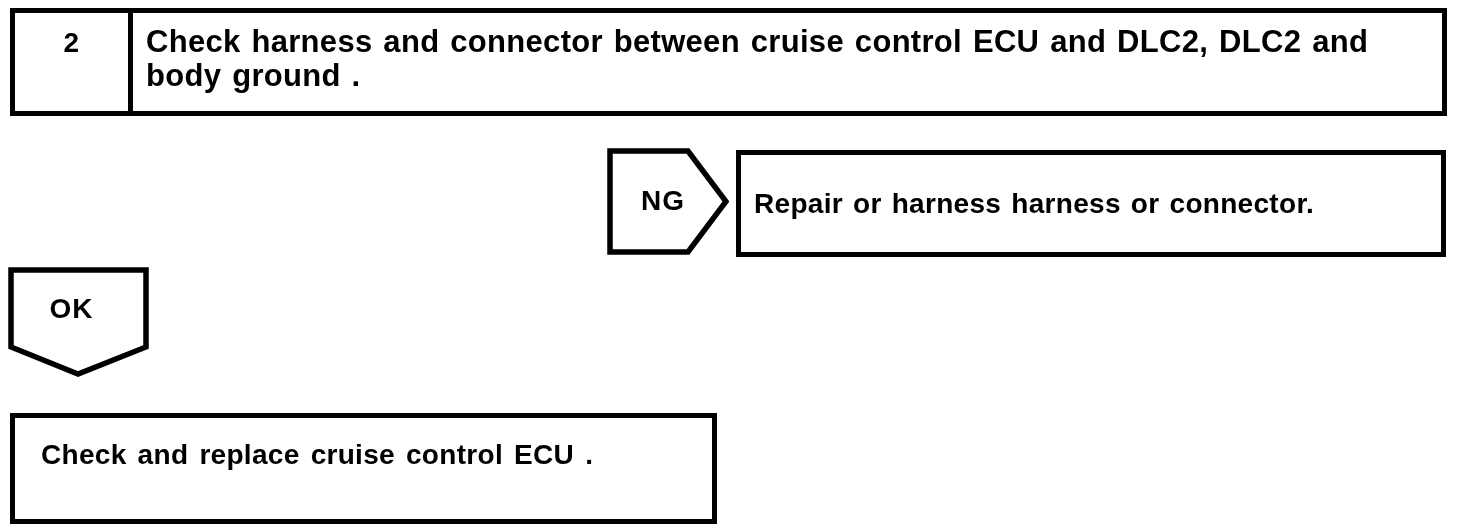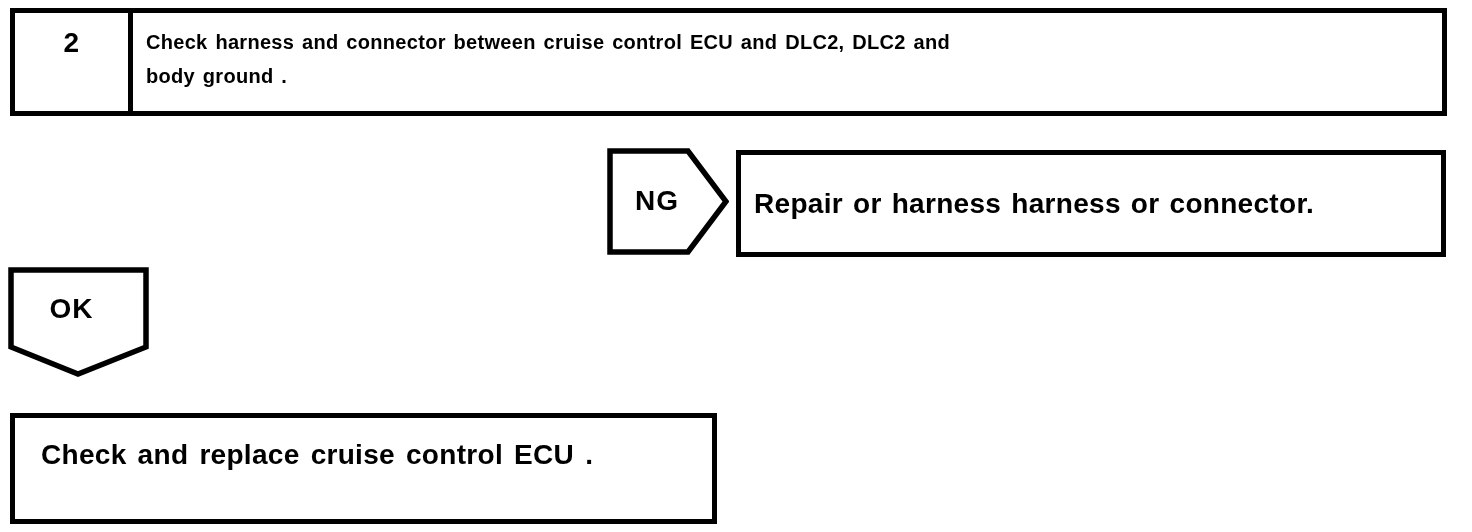--- a/index.html
+++ b/index.html
@@ -40,21 +40,21 @@
     display: flex;
     justify-content: center;
     align-items: flex-start;
     padding-top: 14px;
     font-size: 28px;
     letter-spacing: 0.5px;
   }
   .step-text {
     flex: 1 1 auto;
     padding: 12px 14px 0 13px;
-    font-size: 20px;
+    font-size: 31px;
     line-height: 34px;
     letter-spacing: 0.3px;
     word-spacing: 2px;
     white-space: pre-line;
   }
   
   .pentagon {
     position: absolute;
   }
   .pentagon svg {
@@ -72,21 +72,22 @@
     left: 607px;
     top: 148px;
     width: 122px;
     height: 107px;
   }
   .ng-pentagon .shape-label {
     left: 0;
     width: 100px;
     top: 50%;
     transform: translateY(-52%);
-    text-align: center;
+    text-align: left;
+    padding-left: 34px;
   }
   .ok-pentagon {
     left: 8px;
     top: 267px;
     width: 141px;
     height: 110px;
   }
   .ok-pentagon .shape-label {
     left: 0;
     width: 127px;

